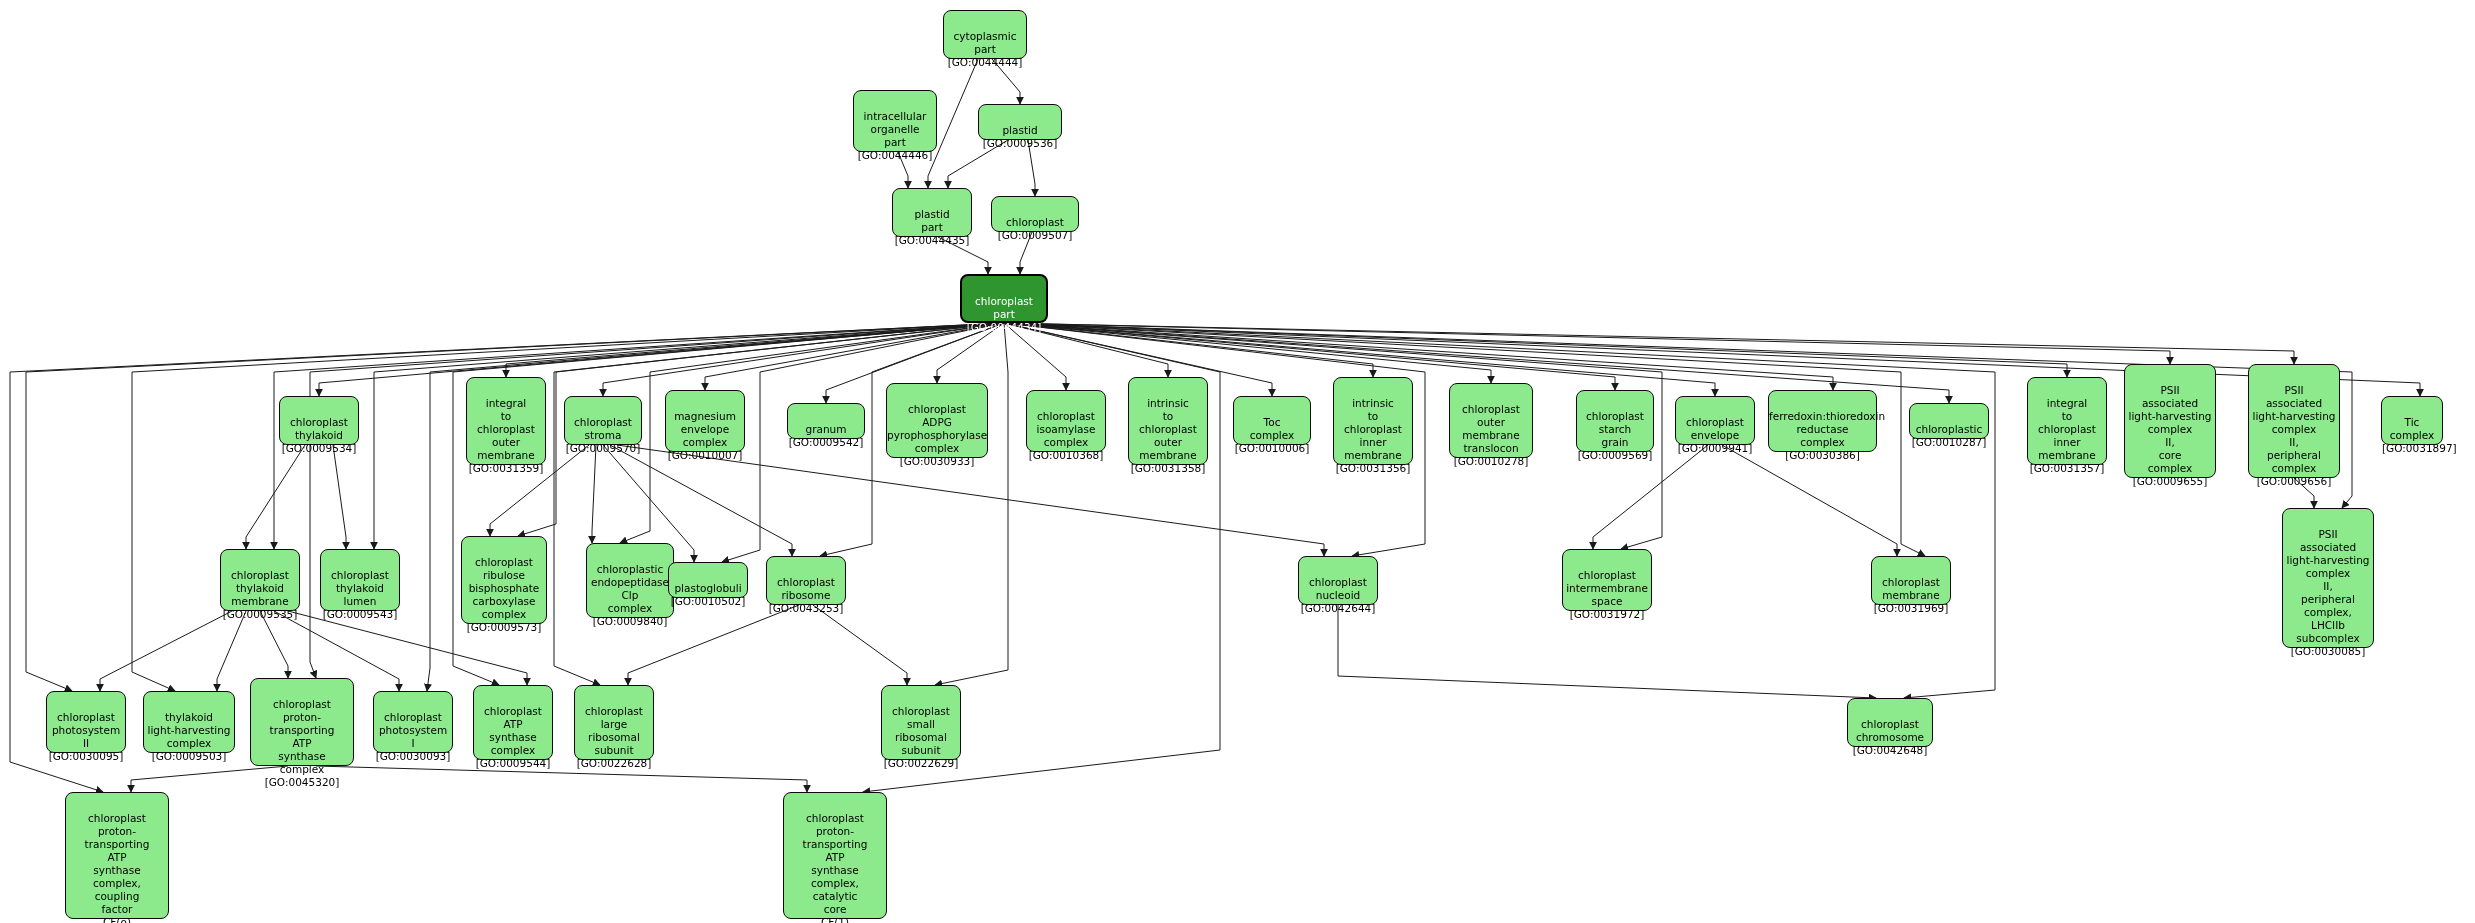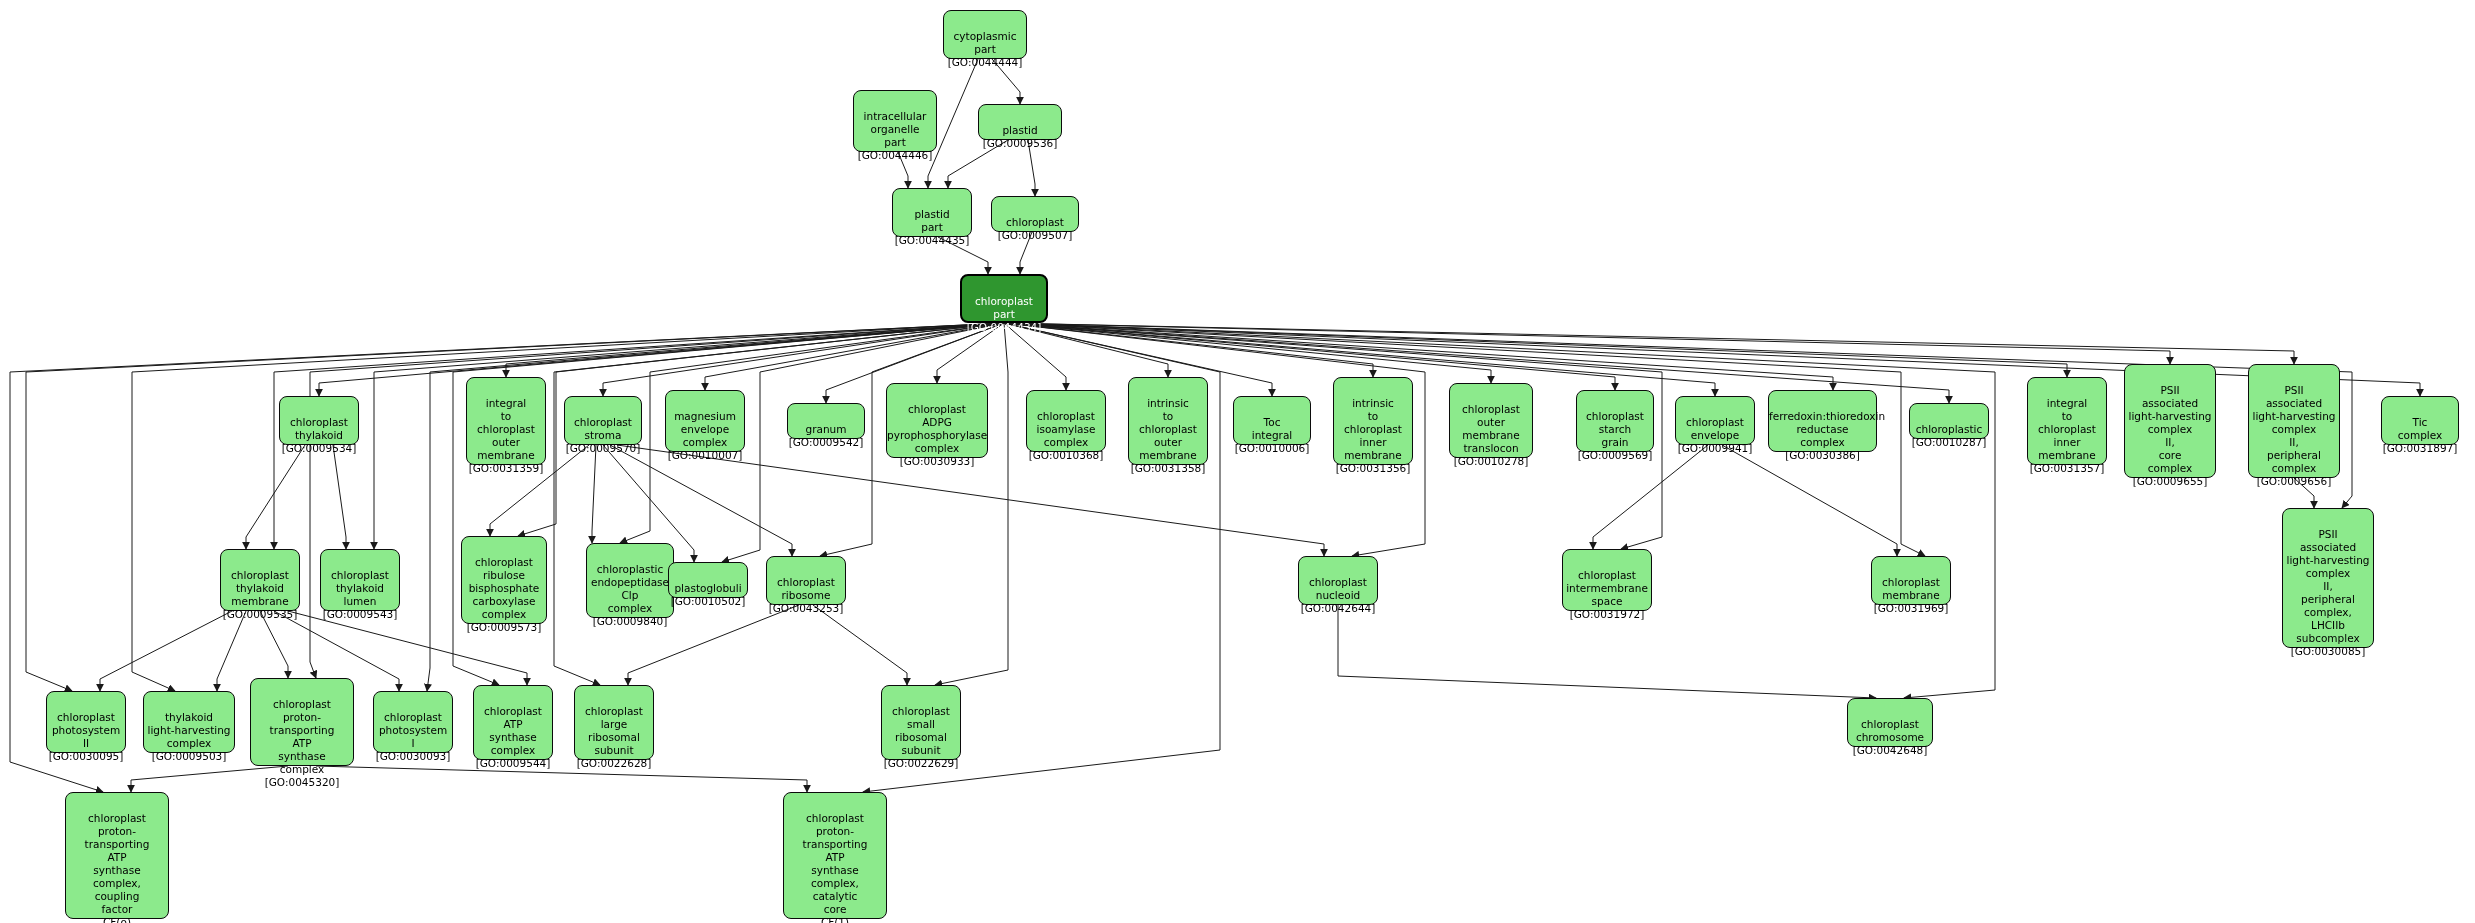--- a/index.html
+++ b/index.html
@@ -185,21 +185,21 @@
     <div class="node" title="GO:0031358" style="left: 1128px; top: 377px; width: 80px; height: 88px;">
       <span class="node-label">intrinsic
 to
 chloroplast
 outer
 membrane
 [GO:0031358]</span>
     </div>
     <div class="node" title="GO:0010006" style="left: 1233px; top: 396px; width: 78px; height: 49px;">
       <span class="node-label">Toc
-integral
+complex
 [GO:0010006]</span>
     </div>
     <div class="node" title="GO:0031356" style="left: 1333px; top: 377px; width: 80px; height: 88px;">
       <span class="node-label">intrinsic
 to
 chloroplast
 inner
 membrane
 [GO:0031356]</span>
     </div>
@@ -252,21 +252,21 @@
     <div class="node" title="GO:0009656" style="left: 2248px; top: 364px; width: 92px; height: 114px;">
       <span class="node-label">PSII
 associated
 light-harvesting
 complex
 II,
 peripheral
 complex
 [GO:0009656]</span>
     </div>
-    <div class="node" title="GO:0031897" style="left: 2381px; top: 396px; width: 78px; height: 49px;">
+    <div class="node" title="GO:0031897" style="left: 2381px; top: 396px; width: 62px; height: 49px;">
       <span class="node-label">Tic
 complex
 [GO:0031897]</span>
     </div>
     <div class="node" title="GO:0009535" style="left: 220px; top: 549px; width: 80px; height: 62px;">
       <span class="node-label">chloroplast
 thylakoid
 membrane
 [GO:0009535]</span>
     </div>

